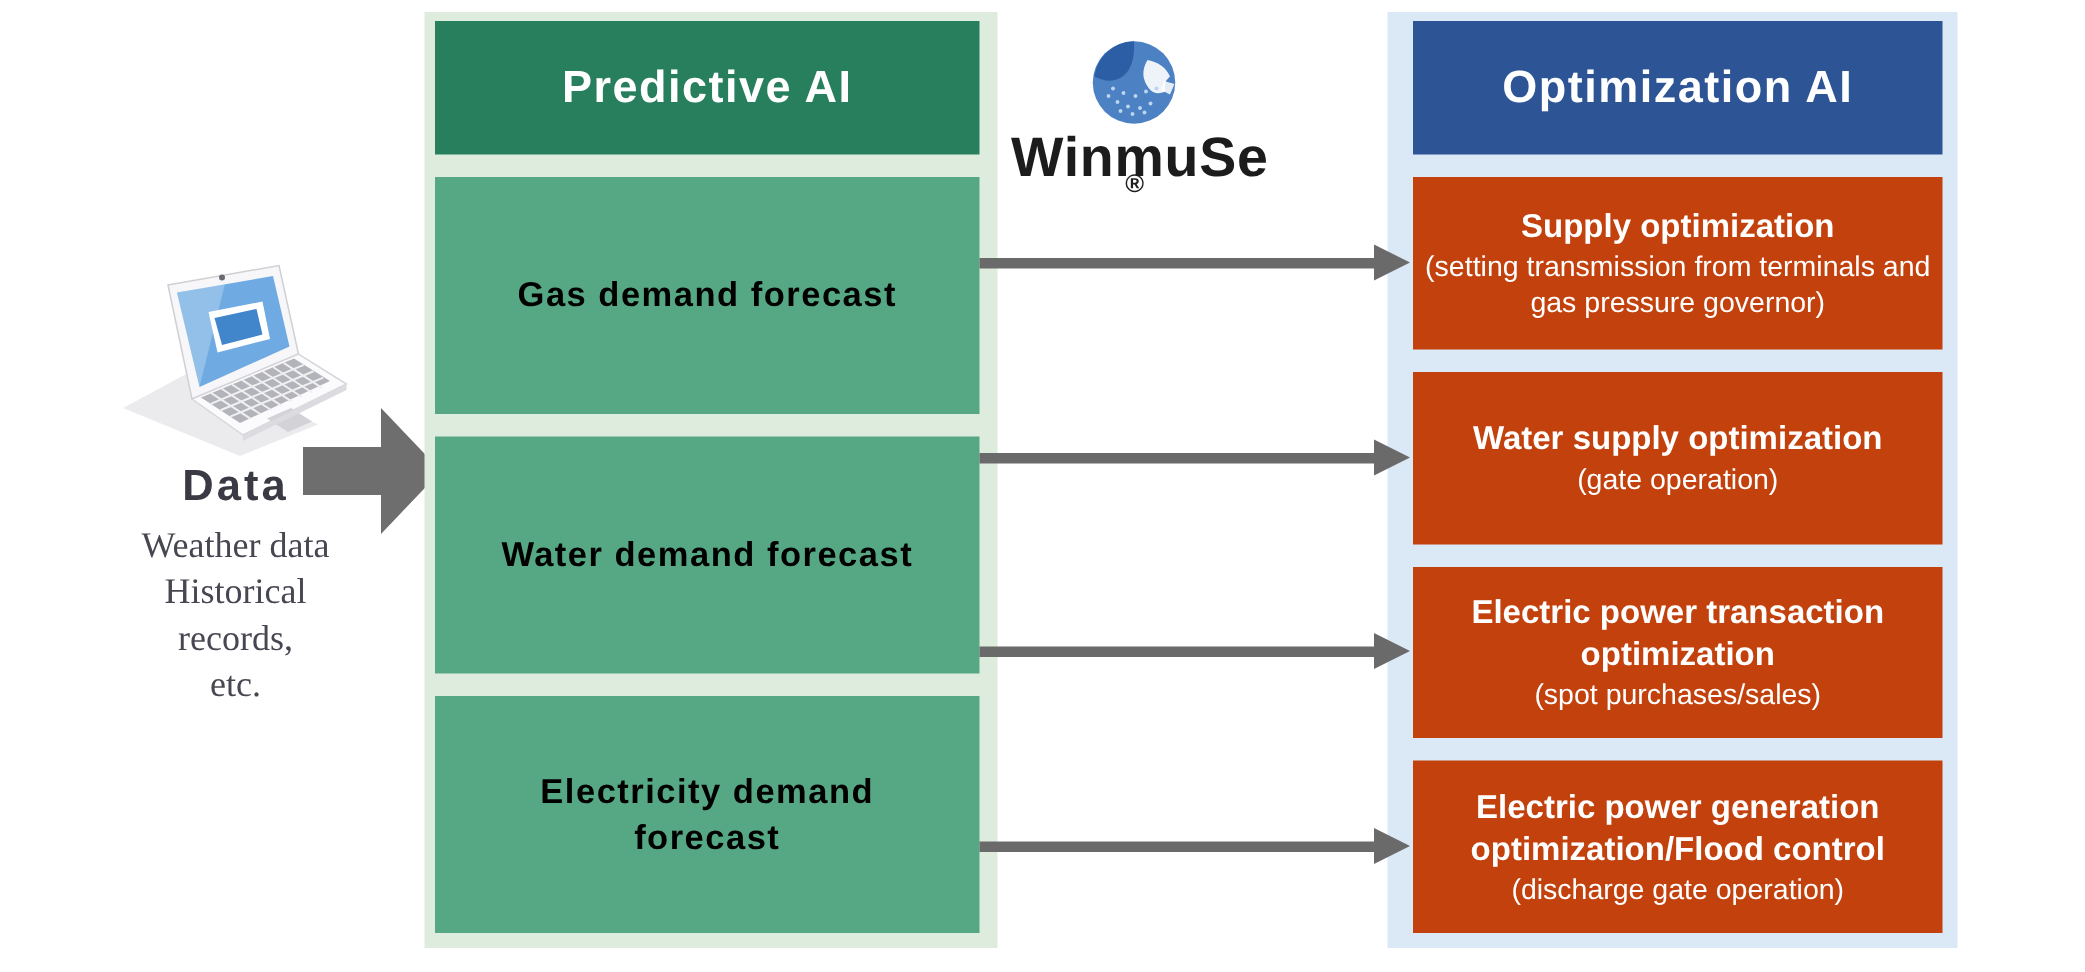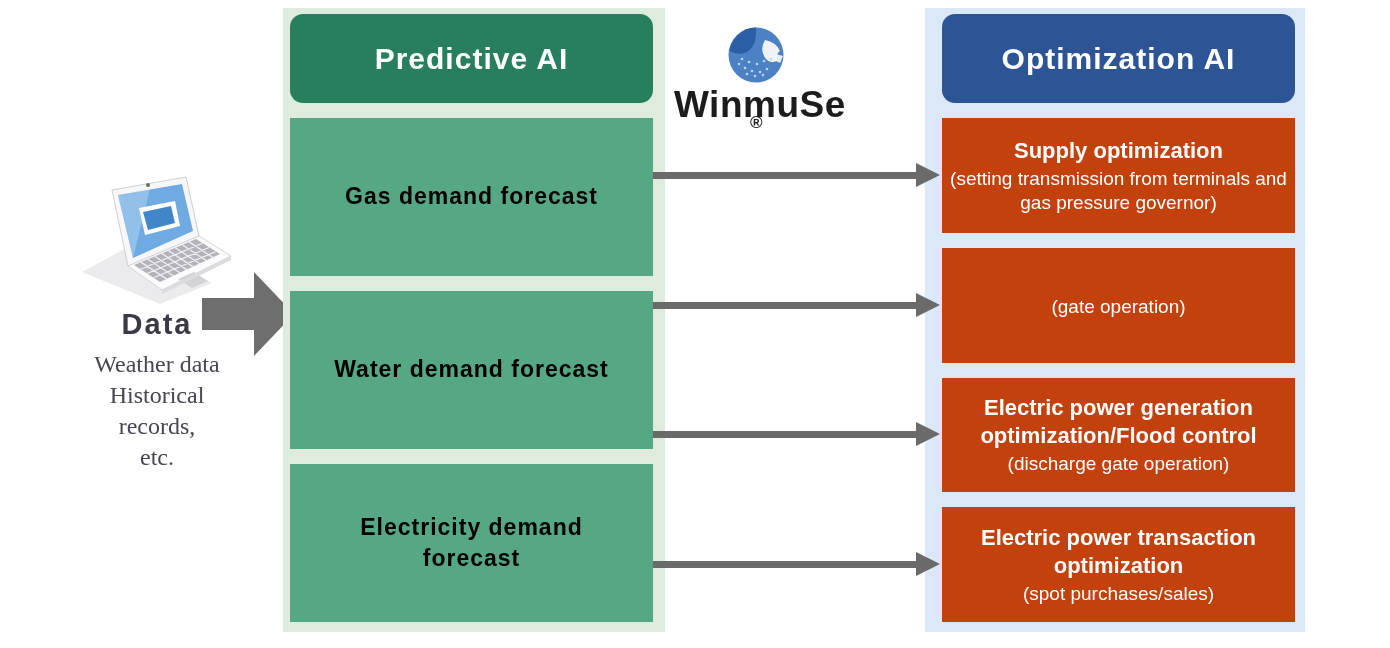--- a/index.html
+++ b/index.html
@@ -18,21 +18,21 @@
 
   .flow-arrow { position:absolute; left:202px; top:272px; }
 
   
   .panel { position:absolute; top:8px; height:624px; display:flex; flex-direction:column; gap:15px; }
   .panel.green { left:283px; width:382px; background:#deecde; padding:6px 12px 10px 7px; }
   .panel.blue  { left:925px; width:380px; background:#dbe8f5; padding:6px 10px 10px 17px; }
 
   .col-header {
     flex:0 0 89px; display:flex; align-items:center; justify-content:center;
-    color:#fff; font-weight:bold; font-size:30px; letter-spacing:1px;border-radius:13px;
+    color:#fff; font-weight:bold; font-size:30px; letter-spacing:1px;
   }
   .panel.green .col-header { background:#277f5e; }
   .panel.blue  .col-header { background:#2d5494; }
 
   .gbox {
     flex:1; background:#56a884; display:flex; align-items:center; justify-content:center;
     text-align:center; color:#000000; font-weight:bold; font-size:23px; letter-spacing:1px;
     line-height:1.35; padding:0 28px;
   }
   .bbox {
@@ -128,29 +128,30 @@
     <span class="reg">®</span>
   </div>
 
   <div class="panel blue">
     <div class="col-header">Optimization AI</div>
     <div class="bbox">
       <div class="title">Supply optimization</div>
       <div class="sub">(setting transmission from terminals and gas pressure governor)</div>
     </div>
     <div class="bbox">
+      <div class="title">Water supply optimization</div>
       <div class="sub">(gate operation)</div>
+    </div>
+    <div class="bbox">
+      <div class="title">Electric power transaction optimization</div>
+      <div class="sub">(spot purchases/sales)</div>
     </div>
     <div class="bbox">
       <div class="title">Electric power generation optimization/Flood control</div>
       <div class="sub">(discharge gate operation)</div>
-    </div>
-    <div class="bbox">
-      <div class="title">Electric power transaction optimization</div>
-      <div class="sub">(spot purchases/sales)</div>
     </div>
   </div>
 
   <div class="connector c1">
     <div class="line"></div>
     <div class="head"></div>
   </div>
   <div class="connector c2">
     <div class="line"></div>
     <div class="head"></div>

